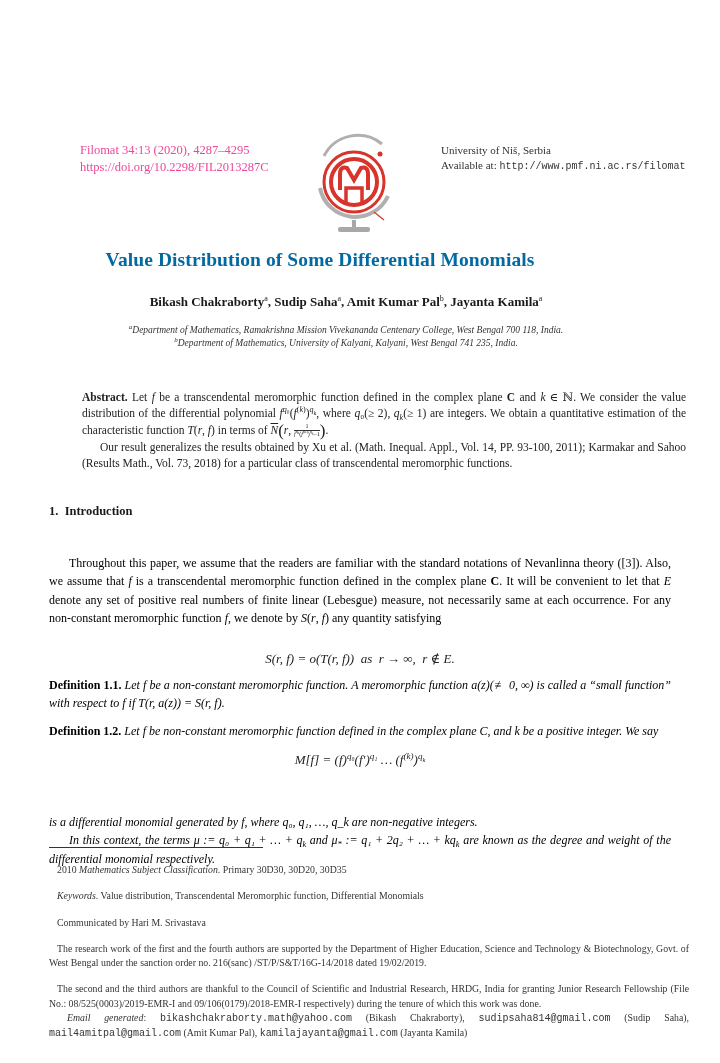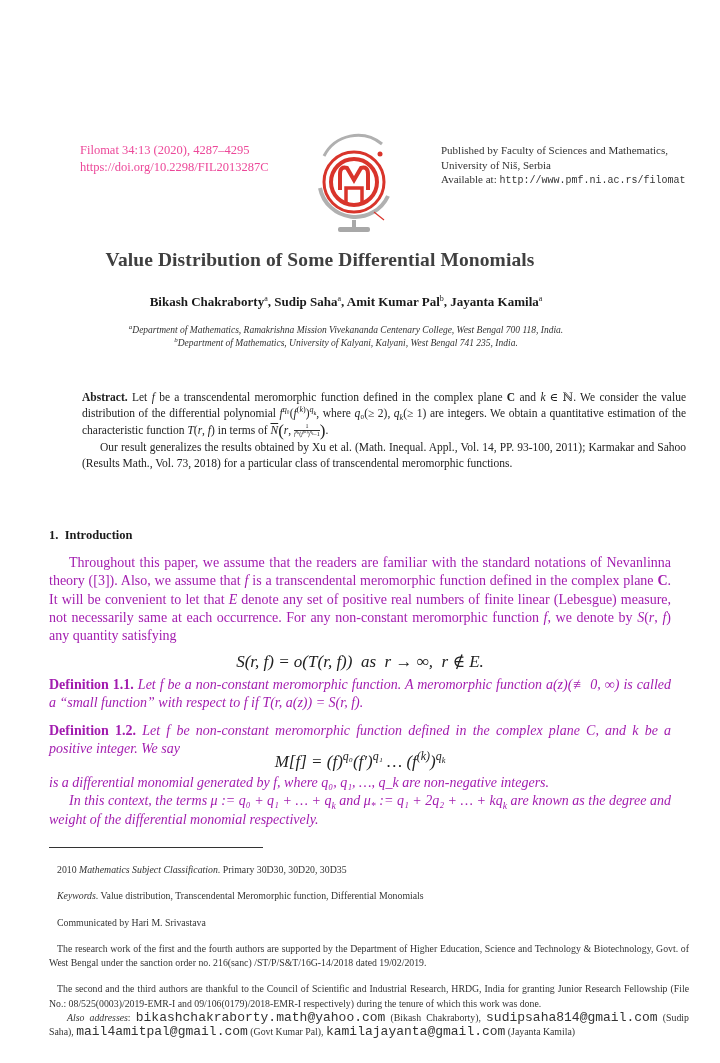--- a/index.html
+++ b/index.html
@@ -13,61 +13,61 @@
   i, .it { font-style: italic; }
   b { font-weight: bold; }
 
   
   .hdr-left { left: 59px; top: 142px; font-size: 12.5px; line-height: 17px; color: #ec4899; margin-left: 21px; }
   .hdr-right { left: 441px; top: 143px; font-size: 11px; line-height: 14.5px; color: #333; }
   .hdr-right .mono { font-size: 10px; }
   .logo { left: 300px; top: 128px; width: 108px; height: 108px; }
 
   
-  .title { left: 0; width: 640px; top: 249px; text-align: center; font-size: 19.5px; font-weight: bold; color: #404040; letter-spacing: 0.1px; }
+  .title { left: 0; width: 640px; top: 249px; text-align: center; font-size: 19.5px; font-weight: bold; color: #0369a1; letter-spacing: 0.1px; }
   .authors { left: 0; width: 692px; top: 294px; text-align: center; font-size: 13px; font-weight: bold; color: #1a1a1a; }
   .authors sup { font-size: 8px; font-weight: normal; }
   .affil { left: 0; width: 692px; top: 324px; text-align: center; font-size: 9.5px; line-height: 13px; font-style: italic; color: #333; }
   .affil sup { font-size: 7px; }
 
   
   .abstract { left: 82px; width: 604px; top: 389px; font-size: 11.5px; line-height: 16.3px; text-align: justify; color: #222; }
   .abstract p { margin: 0; }
   .abstract p + p { text-indent: 18px; }
   .abstract .lbl { font-weight: bold; }
   .frac { display: inline-block; vertical-align: middle; text-align: center; font-size: 6px; line-height: 7px; }
   .frac .num { display: block; border-bottom: 0.8px solid #333; padding: 0 1px; }
   .frac .den { display: block; }
   .bigparen { font-size: 17px; vertical-align: -2px; }
   .overline { text-decoration: overline; }
 
   
-  .section { left: 49px; top: 528px; font-size: 12.5px; font-weight: bold; color: #1a1a1a; }
-  .body-text { left: 49px; width: 622px; font-size: 14px; line-height: 18.3px; text-align: justify; color: #a21caf; }
+  .section { left: 49px; top: 504px; font-size: 12.5px; font-weight: bold; color: #1a1a1a; }
+  .body-text { left: 49px; width: 622px; font-size: 12px; line-height: 18.3px; text-align: justify; color: #000000; }
   .body-text p { margin: 0; }
   .intro { top: 554px; }
   .intro p { text-indent: 20px; }
-  .display { left: 0; width: 720px; text-align: center; font-size: 17px; color: #222; }
+  .display { left: 0; width: 720px; text-align: center; font-size: 13px; color: #222; }
   .eq1 { top: 651px; }
   .def1 { top: 676px; }
   .def2 { top: 722px; }
   .def .lbl { font-weight: bold; font-style: normal; }
   .def .txt { font-style: italic; }
   .eq2 { top: 752px; }
-  .after { top: 774px; font-style: italic; }
+  .after { top: 813px; font-style: italic; }
   .after p + p { text-indent: 20px; }
   sub, sup { font-size: 70%; line-height: 0; }
 
   
   .fn-rule { left: 49px; top: 847px; width: 214px; height: 0; border-top: 1px solid #333; }
   .footnotes { left: 49px; width: 640px; top: 851px; font-size: 9.8px; line-height: 14.3px; color: #333; text-align: justify; }
   .footnotes p { margin: 0; }
   .footnotes .ind { text-indent: 18px; }
   .footnotes .ind2 { text-indent: 8px; margin-top: 12px; }
-  .footnotes .mono { font-size: 13px; }
+  .footnotes .mono { font-size: 10px; }
 </style>
 </head>
 <body>
 
 <div class="abs hdr-left">
   <div>Filomat 34:13 (2020), 4287–4295</div>
   <div>https://doi.org/10.2298/FIL2013287C</div>
 </div>
 
 <div class="abs logo">
@@ -83,21 +83,20 @@
 
     <path d="M40 62 L40 46 Q40 38 47 40 L54 52 L61 40 Q68 38 68 46 L68 62" fill="none" stroke="#d9342b" stroke-width="4"></path>
 
     <path d="M46 74 L46 60 L62 60 L62 74" fill="none" stroke="#d9342b" stroke-width="3.5"></path>
     <circle cx="80" cy="26" r="2.5" fill="#d9342b"></circle>
     <line x1="74" y1="84" x2="84" y2="92" stroke="#d9342b" stroke-width="1.2"></line>
   </svg>
 </div>
 
 <div class="abs hdr-right">
-  <div>Published by Faculty of Sciences and Mathematics,</div>
   <div>University of Niš, Serbia</div>
   <div><span>Available at: </span><span class="mono">http://www.pmf.ni.ac.rs/filomat</span></div>
 </div>
 
 <div class="abs title">Value Distribution of Some Differential Monomials</div>
 
 <div class="abs authors">
   <span>Bikash Chakraborty</span><sup>a</sup>,
   <span>Sudip Saha</span><sup>a</sup>,
   <span>Amit Kumar Pal</span><sup>b</sup>,
@@ -139,14 +138,14 @@
   <p><span>In this context, the terms μ := q₀ + q₁ + … + q</span><sub>k</sub><span> and μ</span><sub>*</sub><span> := q₁ + 2q₂ + … + kq</span><sub>k</sub><span> are known as the degree and weight of the differential monomial respectively.</span></p>
 </div>
 
 <div class="abs fn-rule"></div>
 <div class="abs footnotes">
   <p class="ind2"><span>2010 </span><i>Mathematics Subject Classification</i><span>. Primary 30D30, 30D20, 30D35</span></p>
   <p class="ind2"><i>Keywords</i><span>. Value distribution, Transcendental Meromorphic function, Differential Monomials</span></p>
   <p class="ind2">Communicated by Hari M. Srivastava</p>
   <p class="ind2">The research work of the first and the fourth authors are supported by the Department of Higher Education, Science and Technology &amp; Biotechnology, Govt. of West Bengal under the sanction order no. 216(sanc) /ST/P/S&amp;T/16G-14/2018 dated 19/02/2019.</p>
   <p class="ind2">The second and the third authors are thankful to the Council of Scientific and Industrial Research, HRDG, India for granting Junior Research Fellowship (File No.: 08/525(0003)/2019-EMR-I and 09/106(0179)/2018-EMR-I respectively) during the tenure of which this work was done.</p>
-  <p class="ind"><i>Also addresses</i>: <span class="mono">bikashchakraborty.math@yahoo.com</span> <span>(Bikash Chakraborty)</span>, <span class="mono">sudipsaha814@gmail.com</span> <span>(Sudip Saha)</span>, <span class="mono">mail4amitpal@gmail.com</span> <span>(Govt Kumar Pal)</span>, <span class="mono">kamilajayanta@gmail.com</span> <span>(Jayanta Kamila)</span></p>
+  <p class="ind"><i>Email generated</i>: <span class="mono">bikashchakraborty.math@yahoo.com</span> <span>(Bikash Chakraborty)</span>, <span class="mono">sudipsaha814@gmail.com</span> <span>(Sudip Saha)</span>, <span class="mono">mail4amitpal@gmail.com</span> <span>(Amit Kumar Pal)</span>, <span class="mono">kamilajayanta@gmail.com</span> <span>(Jayanta Kamila)</span></p>
 </div>
 
 </body></html>

